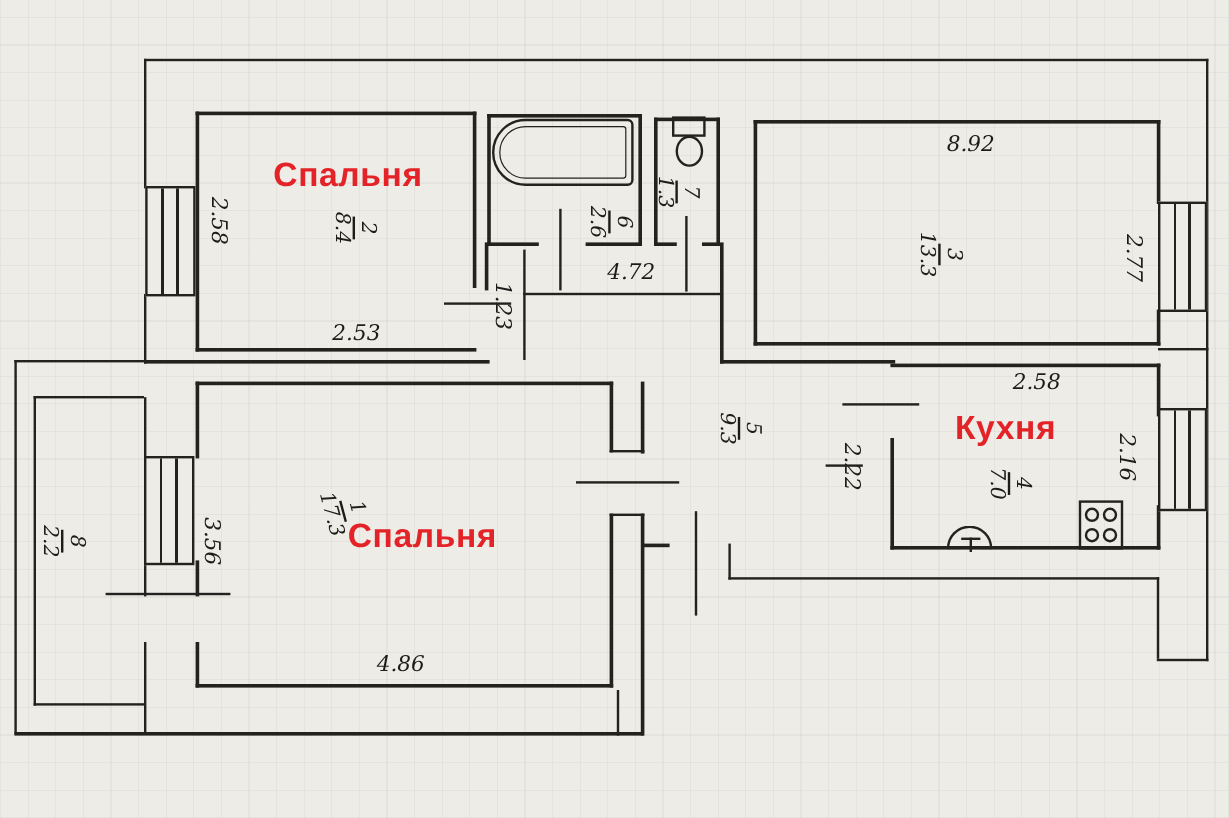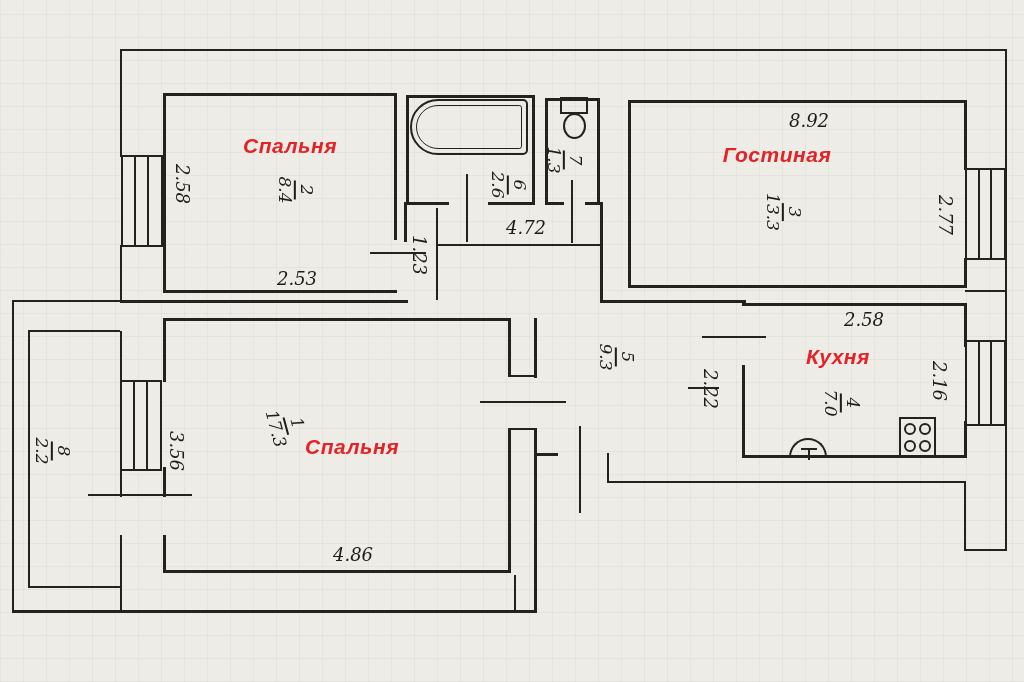--- a/index.html
+++ b/index.html
@@ -10,21 +10,21 @@
       repeating-linear-gradient(90deg, rgba(190,188,180,.18) 0 1px, transparent 1px 23px),
       var(--paper,#edece6);
     font-family:"Liberation Sans", sans-serif;
   }
   .seg{position:absolute;background:var(--line,#23221e);}
   .tick{position:absolute;background:var(--line,#23221e);}
   .win{position:absolute;border:2px solid var(--line,#23221e);box-sizing:border-box;
        background:linear-gradient(90deg, transparent 0 30%, var(--line,#23221e) 30% calc(30% + 2px),
        transparent calc(30% + 2px) 63%, var(--line,#23221e) 63% calc(63% + 2px), transparent calc(63% + 2px)),#edece6;}
   .rlabel{position:absolute;transform:translate(-50%,-50%);color:var(--red,#e32328);
-          font-weight:bold;font-size:21px;white-space:nowrap;letter-spacing:.5px;font-style:italic;}
+          font-weight:bold;font-size:28px;white-space:nowrap;letter-spacing:.5px;}
   .dim{position:absolute;transform:translate(-50%,-50%);color:#1d1c1a;
        font-family:"DejaVu Serif", serif;font-style:italic;font-size:18px;white-space:nowrap;}
   .dim.rot{transform:translate(-50%,-50%) rotate(90deg);}
   .frac{position:absolute;display:flex;flex-direction:column;align-items:center;
         transform:translate(-50%,-50%) rotate(var(--rot,0deg));
         color:#1d1c1a;font-family:"DejaVu Serif", serif;font-style:italic;font-size:17px;line-height:1.05;}
   .frac .num{border-bottom:2px solid #1d1c1a;padding:0 4px 1px;}
   .frac .den{padding-top:1px;}
   
   .tub{position:absolute;left:410px;top:99px;width:118px;height:56px;box-sizing:border-box;
@@ -40,21 +40,20 @@
   .stove{position:absolute;left:899px;top:417px;width:37px;height:41px;box-sizing:border-box;
          border:2px solid var(--line);display:grid;grid-template-columns:1fr 1fr;place-items:center;padding:1px;}
   .stove i{width:12px;height:12px;border:2px solid var(--line);border-radius:50%;box-sizing:border-box;display:block;}
 </style>
 </head>
 <body>
 
 <div id="plan">
 
   <div class="rlabel" style="left:290px;top:146px">Спальня</div>
-  <div class="rlabel" style="left:777px;top:155px">Гостиная</div>
   <div class="rlabel" style="left:838px;top:357px">Кухня</div>
   <div class="rlabel" style="left:352px;top:447px">Спальня</div>
 
   <div class="frac" style="left:295px;top:190px;--rot:90deg">
     <span class="num">2</span>
     <span class="den">8.4</span>
   </div>
   <div class="frac" style="left:783px;top:212px;--rot:90deg">
     <span class="num">3</span>
     <span class="den">13.3</span>
@@ -87,21 +86,21 @@
   <div class="dim rot" style="left:182px;top:184px">2.58</div>
   <div class="dim" style="left:297px;top:278px">2.53</div>
   <div class="dim rot" style="left:419px;top:255px">1.23</div>
   <div class="dim" style="left:526px;top:227px">4.72</div>
   <div class="dim" style="left:809px;top:120px">8.92</div>
   <div class="dim rot" style="left:945px;top:215px">2.77</div>
   <div class="dim" style="left:864px;top:319px">2.58</div>
   <div class="dim rot" style="left:939px;top:381px">2.16</div>
   <div class="dim rot" style="left:710px;top:389px">2.22</div>
   <div class="dim rot" style="left:176px;top:451px">3.56</div>
-  <div class="dim" style="left:353px;top:554px">4.86</div>
+  <div class="dim" style="left:334px;top:554px">4.86</div>
 
   <div class="tub">
       <i></i>
     </div>
   <div class="wc-tank"></div>
   <div class="wc-bowl"></div>
   <div class="sink">
     <span class="tap-v"></span>
       <span class="tap-h"></span>
   </div>

